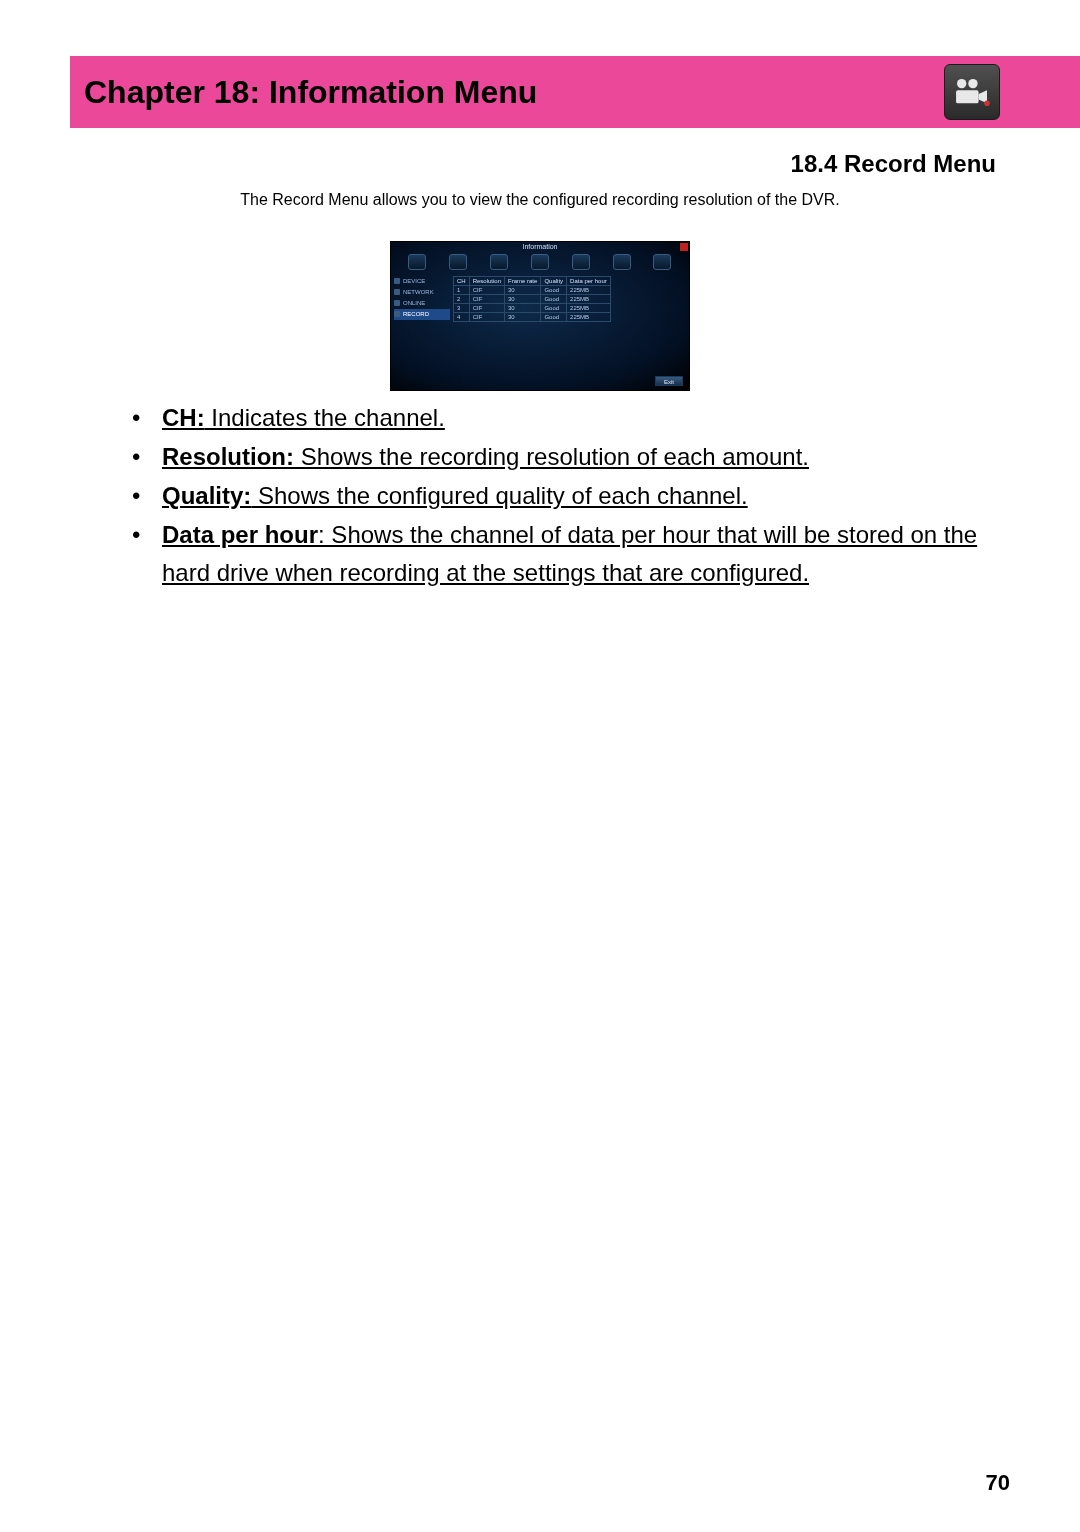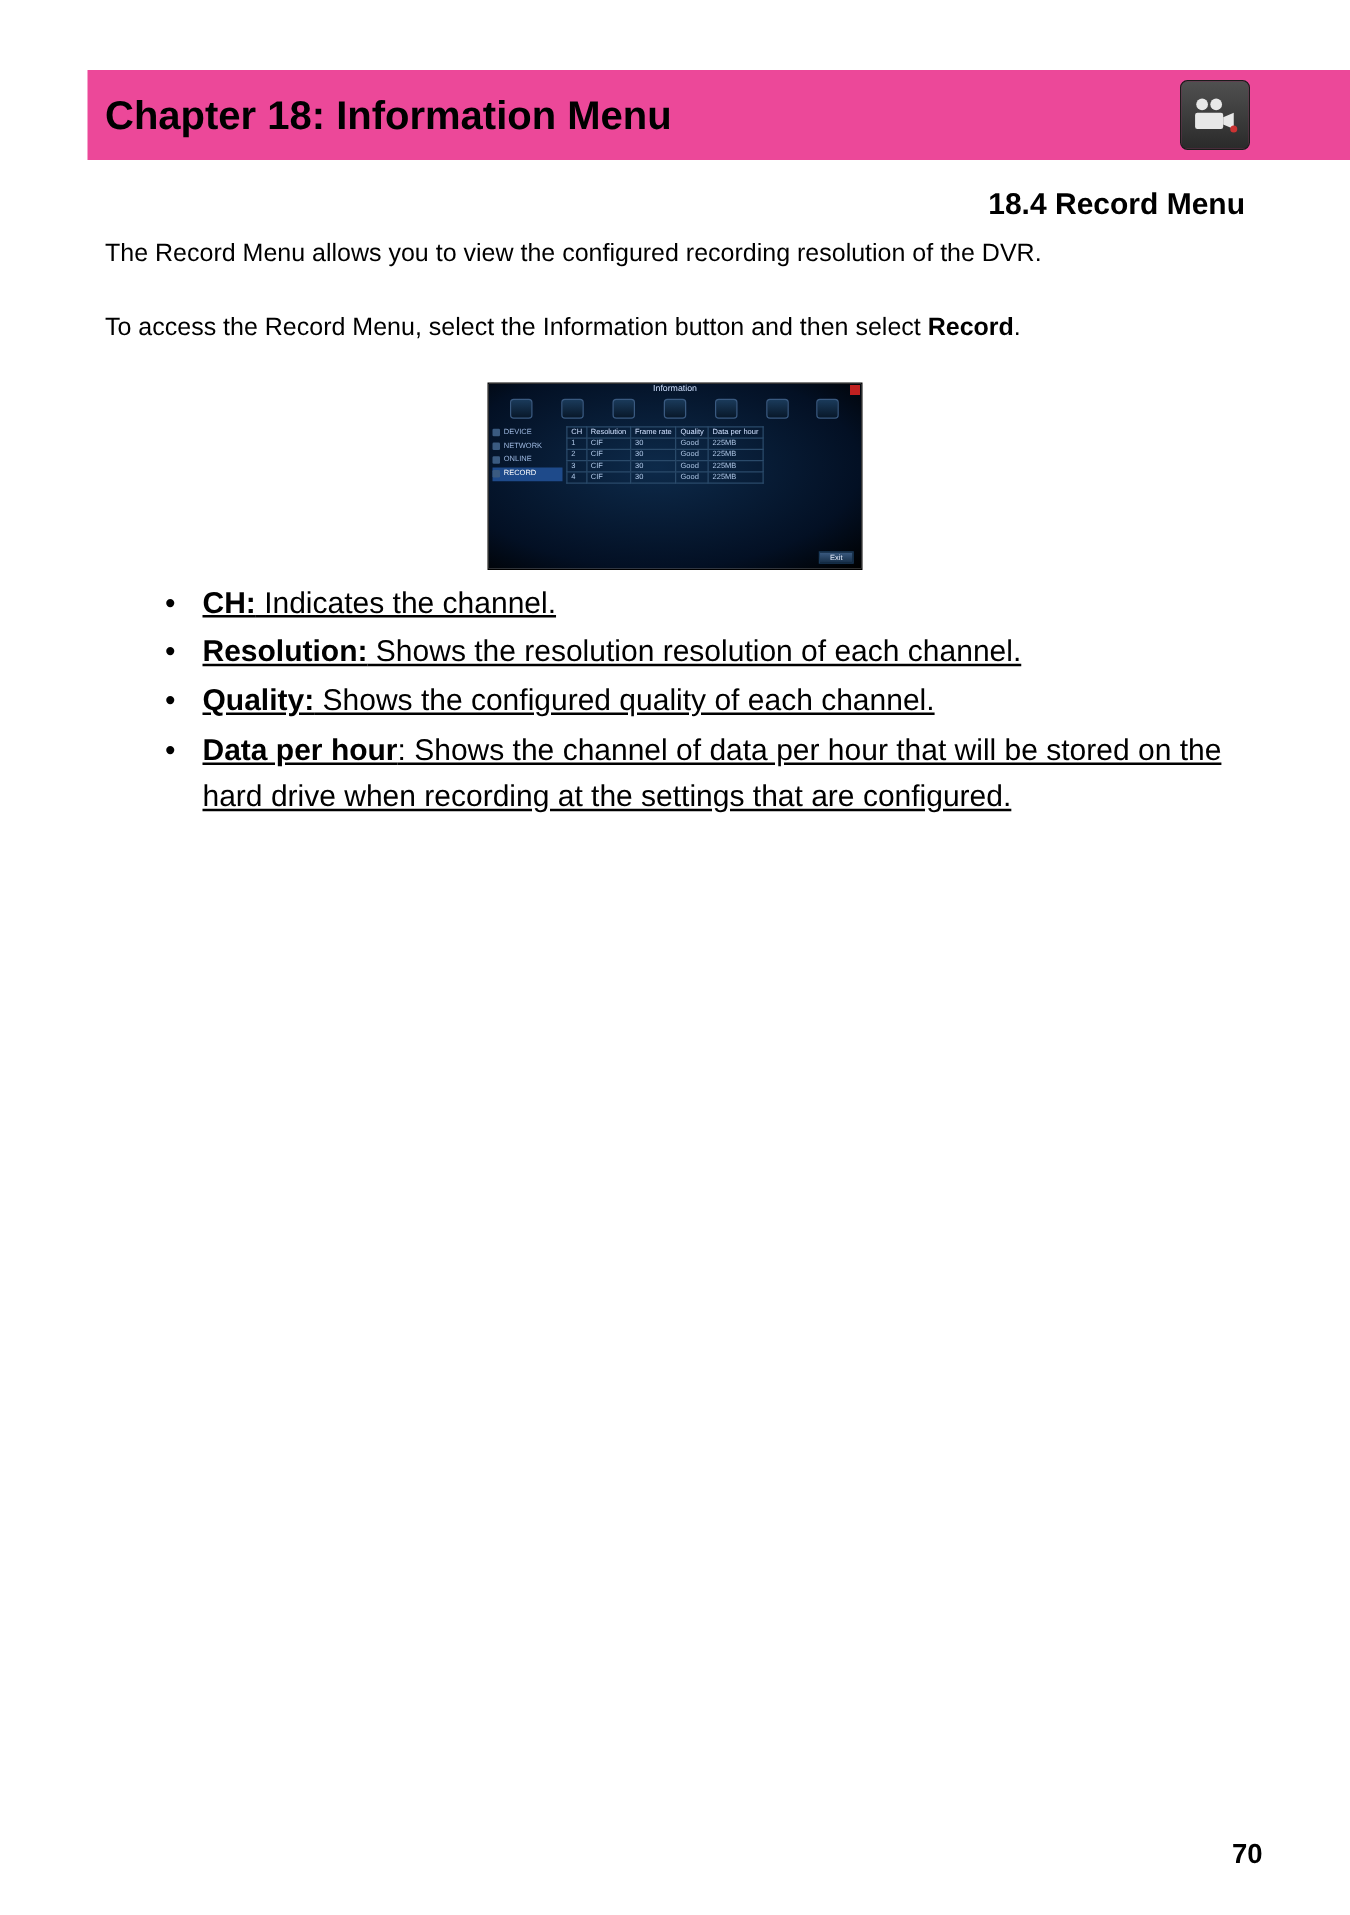--- a/index.html
+++ b/index.html
@@ -47,23 +47,24 @@
     left: 84px;
     width: 912px;
   }
   .section-title {
     font-size: 24px;
     font-weight: bold;
     margin-bottom: 10px;
     text-align: right;
   }
   .para {
-    font-size: 20px;
+    font-size: 16px;
     line-height: 1.55;
     margin-bottom: 28px;
+    text-align: center;
   }
   .bold { font-weight: bold; }
   .screenshot {
     width: 300px;
     height: 150px;
     margin: 0 auto 8px auto;
     background: radial-gradient(ellipse at 45% 45%, #0d2a4a 0%, #031024 70%, #000 100%);
     border: 1px solid #000;
     position: relative;
     font-size: 6px;
@@ -182,23 +183,20 @@
     <circle cx="21" cy="7" r="5" fill="#e8e8e8"></circle>
     <rect x="3" y="14" width="24" height="14" rx="2" fill="#e8e8e8"></rect>
     <path d="M27 18 L36 14 L36 28 L27 24 Z" fill="#e8e8e8"></path>
     <circle cx="36" cy="28" r="3" fill="#cc3333"></circle>
   </svg>
 </div>
 
 <div class="content">
   <div class="section-title">18.4 Record Menu</div>
   <div class="para">The Record Menu allows you to view the configured recording resolution of the DVR.</div>
-  <div class="para">
-    <span>To access the Record Menu, select the Information button and then select </span><span class="bold">Record</span><span>.</span>
-  </div>
 
   <div class="screenshot">
     <div class="ss-title">Information</div>
     <div class="ss-close"></div>
     <div class="ss-iconrow">
       <div class="ic"></div>
       <div class="ic"></div>
       <div class="ic"></div>
       <div class="ic"></div>
       <div class="ic"></div>
@@ -248,19 +246,19 @@
             <td>Good</td>
             <td>225MB</td>
           </tr>
     </tbody>
       </table>
     <div class="ss-exit">Exit</div>
   </div>
 
   <ul class="bullets">
     <li><span class="bold">CH:</span><span> Indicates the channel.</span></li>
-    <li><span class="bold">Resolution:</span><span> Shows the resolution resolution of each channel.</span></li>
+    <li><span class="bold">Resolution:</span><span> Shows the recording resolution of each amount.</span></li>
     <li><span class="bold">Quality:</span><span> Shows the configured quality of each channel.</span></li>
     <li><span class="bold">Data per hour</span><span>: Shows the channel of data per hour that will be stored on the hard drive when recording at the settings that are configured.</span></li>
   </ul>
 </div>
 
 <div class="page-num">70</div>
 
 </body></html>

